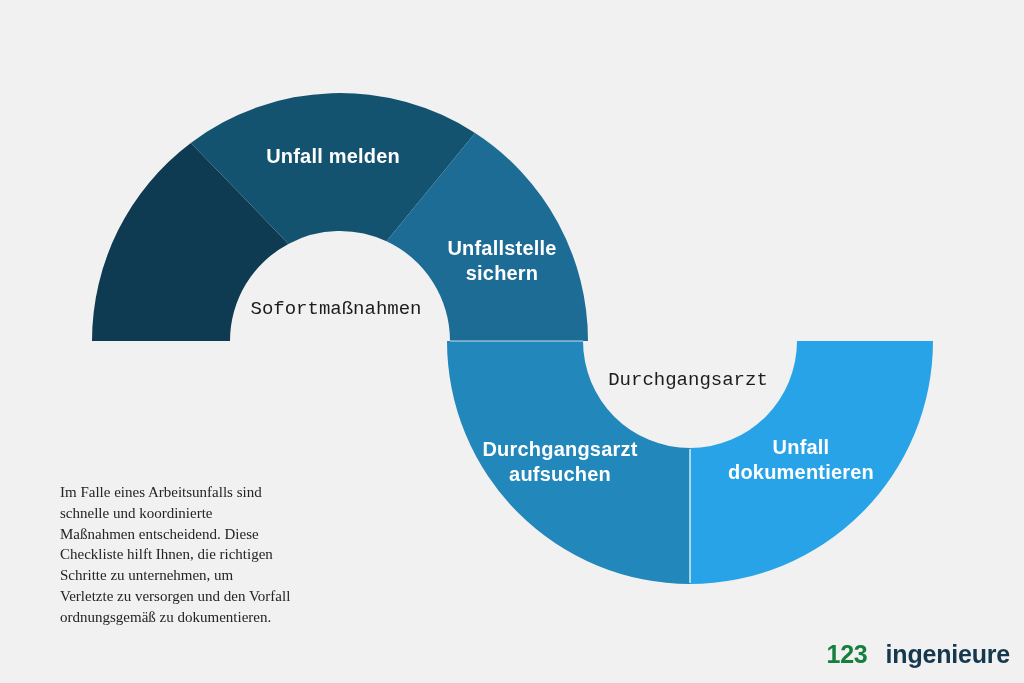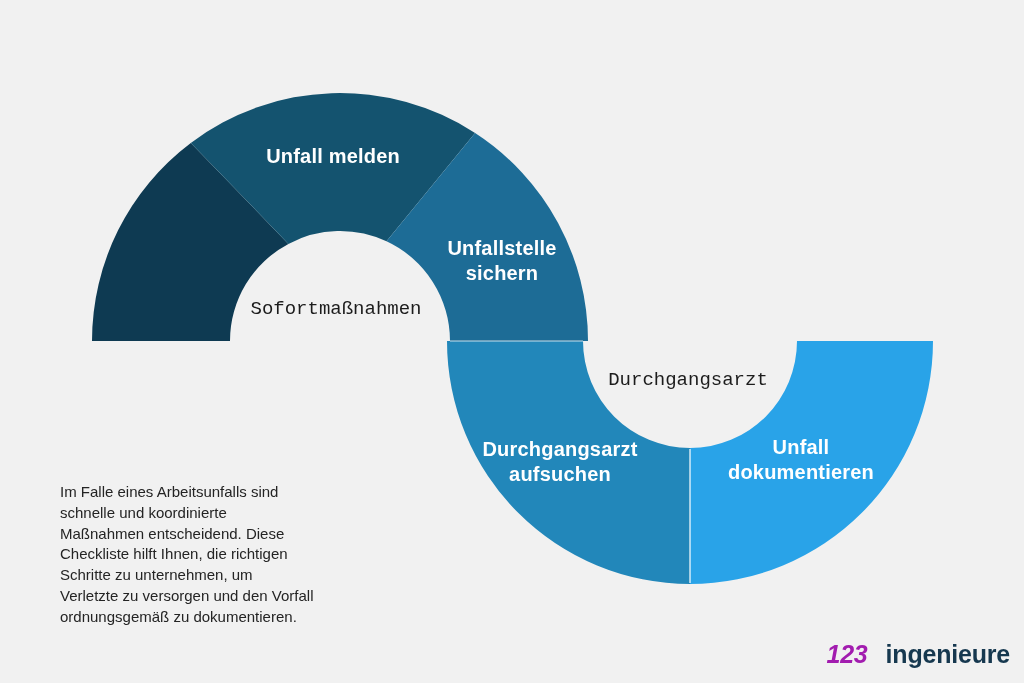--- a/index.html
+++ b/index.html
@@ -88,25 +88,25 @@
   <div class="arc-label" style="left:502px; top:261px;">Unfallstelle
 sichern</div>
   <div class="arc-label" style="left:560px; top:462px;">Durchgangsarzt
 aufsuchen</div>
   <div class="arc-label" style="left:801px; top:460px;">Unfall
 dokumentieren</div>
 
   <div class="phase-label" style="left:336px; top:309px;">Sofortmaßnahmen</div>
   <div class="phase-label" style="left:688px; top:380px;">Durchgangsarzt</div>
 
-  <p class="page-description" style="margin:0;">Im Falle eines Arbeitsunfalls sind
+  <p class="page-description" style="margin:0;font-family:Liberation Serif, serif;">Im Falle eines Arbeitsunfalls sind
 schnelle und koordinierte
 Maßnahmen entscheidend. Diese
 Checkliste hilft Ihnen, die richtigen
 Schritte zu unternehmen, um
 Verletzte zu versorgen und den Vorfall
 ordnungsgemäß zu dokumentieren.</p>
 
   <div class="logo">
-    <span style="color: #a21caf; font-style: italic;">123</span><span style="color: rgb(22, 56, 79); margin-left: 18px;">ingenieure</span>
+    <span style="color: #15803d;">123</span><span style="color: rgb(22, 56, 79); margin-left: 18px;">ingenieure</span>
   </div>
 
 </div>
 
 </body></html>

